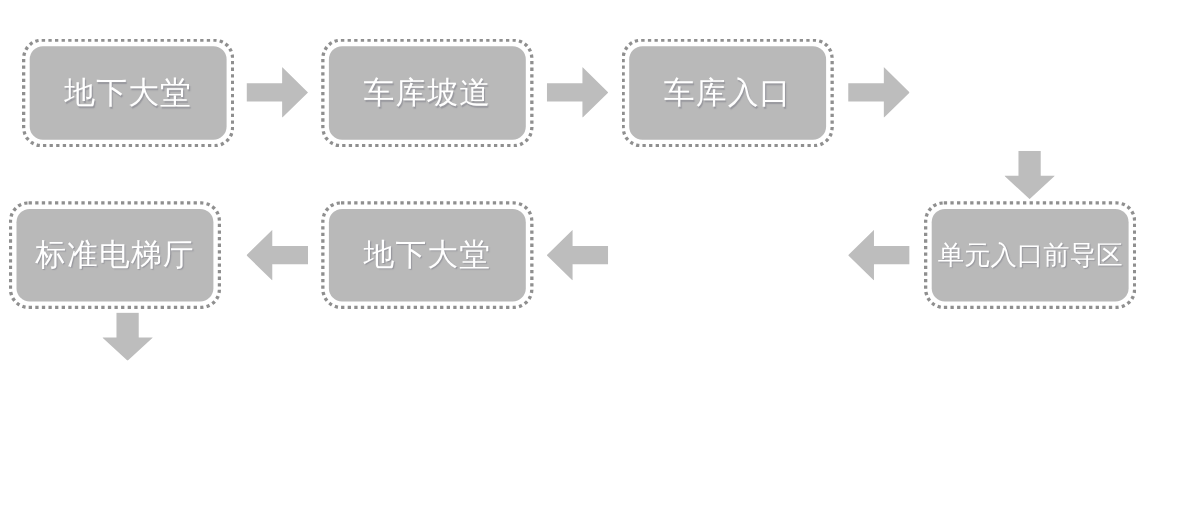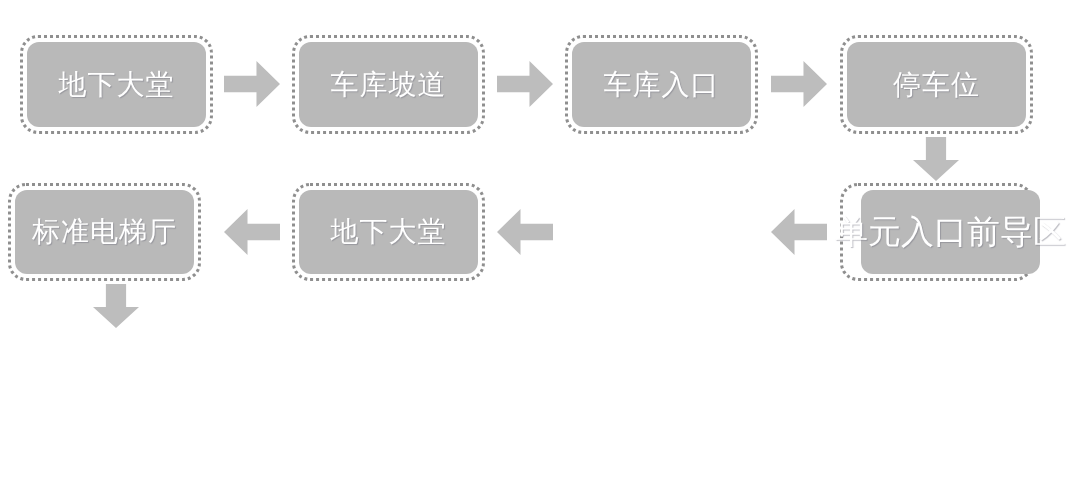--- a/index.html
+++ b/index.html
@@ -32,21 +32,21 @@
     display: flex;
     align-items: center;
     justify-content: center;
     color: #ffffff;
     font-size: 28px;
     letter-spacing: 1px;
     text-shadow: 1px 1px 1px rgba(110,110,125,0.45);
     white-space: nowrap;
   }
 
-  .flow-box-inner.small { font-size: 33px; letter-spacing: 0; margin-left: 14px; }
+  .flow-box-inner.small { font-size: 24px; letter-spacing: 0; }
 
   .arrow {
     position: absolute;
     background: #bdbdbd;
   }
   .arrow-right {
     width: 56px; height: 46px;
     clip-path: polygon(0 32%, 58% 32%, 58% 0, 100% 50%, 58% 100%, 58% 68%, 0 68%);
   }
   .arrow-left {
@@ -74,23 +74,20 @@
   </div>
 
   <div class="arrow arrow-right" style="left:497px; top:61px;"></div>
 
   <div class="flow-box" style="left:565px; top:35px;">
     <div class="flow-box-inner">车库入口</div>
   </div>
 
   <div class="arrow arrow-right" style="left:771px; top:61px;"></div>
 
-  <div class="flow-box" style="left:840px; top:35px;">
-    <div class="flow-box-inner">停车位</div>
-  </div>
 
   <div class="arrow arrow-down" style="left:913px; top:137px;"></div>
 
   <div class="flow-box" style="left:8px; top:183px; height:98px;">
     <div class="flow-box-inner">标准电梯厅</div>
   </div>
 
   <div class="arrow arrow-left" style="left:224px; top:209px;"></div>
 
   <div class="flow-box" style="left:292px; top:183px; height:98px;">

